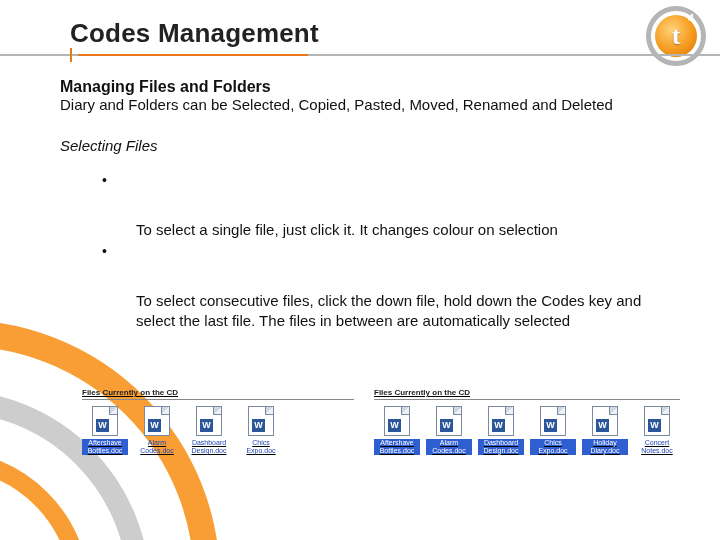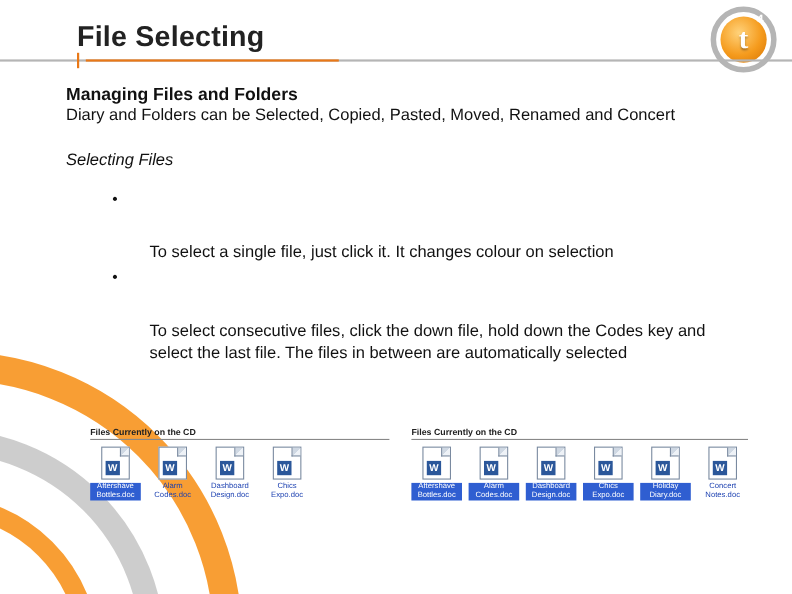--- a/index.html
+++ b/index.html
@@ -31,21 +31,21 @@
   .h2 { font-size: 16px; font-weight: bold; }
   .para { font-size: 15px; margin-bottom: 22px; line-height: 1.25; }
   .h3 { font-size: 15px; font-style: italic; font-weight: normal; margin-bottom: 18px; }
   .bullets { margin-left: 42px; }
   .brow { display:flex; margin-bottom: 4px; }
   .bdot { width: 34px; flex:none; font-size: 14px; }
   .btxt { font-size: 15px; line-height: 1.3; margin-top: 48px; }
   b { font-weight: normal; }
 
   
-  .panels { position: absolute; top: 388px; left: 82px; right: 40px; display:flex; gap: 20px; }
+  .panels { position: absolute; top: 388px; left: 82px; right: 40px; display:flex; gap: 20px; text-decoration: underline; }
   .panel { flex:1; }
   .panel-title { font: bold 8px Arial; color:#222; border-bottom:1px solid #888; padding-bottom:2px; margin-bottom:6px; }
   .files { display:flex; gap:6px; }
   .file { width: 46px; display:flex; flex-direction:column; align-items:center; }
   .icon { width: 26px; height: 30px; background:#fff; border:1px solid #7a8aa0; position:relative; margin-bottom:3px; }
   .icon::before { content:""; position:absolute; top:0; right:0; width:7px; height:7px; background:linear-gradient(135deg,#cfd8e3 50%, #eef2f7 50%); border-left:1px solid #7a8aa0; border-bottom:1px solid #7a8aa0; }
   .icon .w { position:absolute; left:3px; bottom:3px; width:13px; height:13px; background:#2b579a; color:#fff; font:700 9px/13px Arial; text-align:center; }
   .fname { font: 7px/1.15 Arial; color:#1a3fb0; text-align:center; word-break:break-word; max-width:46px; }
   .file.sel .fname { background:#2f5ed1; color:#fff; padding:0 1px; }
 </style>
@@ -59,30 +59,30 @@
 
   <div class="logo">
     <div class="ring"></div>
     <div class="inner">
         <span class="t">t</span>
       </div>
     <span class="four">4</span>
   </div>
 
   <div class="title-row">
-    <div class="title">File Selecting</div>
+    <div class="title">Codes Management</div>
   </div>
   <div class="rule-grey"></div>
   <div class="tick"></div>
   <div class="rule-orange"></div>
 
   <div class="body">
     <div class="h2">Managing Files and Folders</div>
     <div class="para">
-      <span>Diary and Folders can be </span><b>Selected, Copied, Pasted, Moved, Renamed</b><span> and Concert</span>
+      <span>Diary and Folders can be </span><b>Selected, Copied, Pasted, Moved, Renamed</b><span> and Deleted</span>
     </div>
     <div class="h3">Selecting Files</div>
     <div class="bullets">
       <div class="brow">
         <div class="bdot">•</div>
         <div class="btxt"><span>To select a </span><b>single file</b><span>, just click it.  It changes colour on selection</span></div>
       </div>
       <div class="brow">
         <div class="bdot">•</div>
         <div class="btxt"><span>To select </span><b>consecutive files</b><span>, click the down file, hold down the </span><b>Codes key</b><span> and select the last file.  The files in between are automatically selected</span></div>

